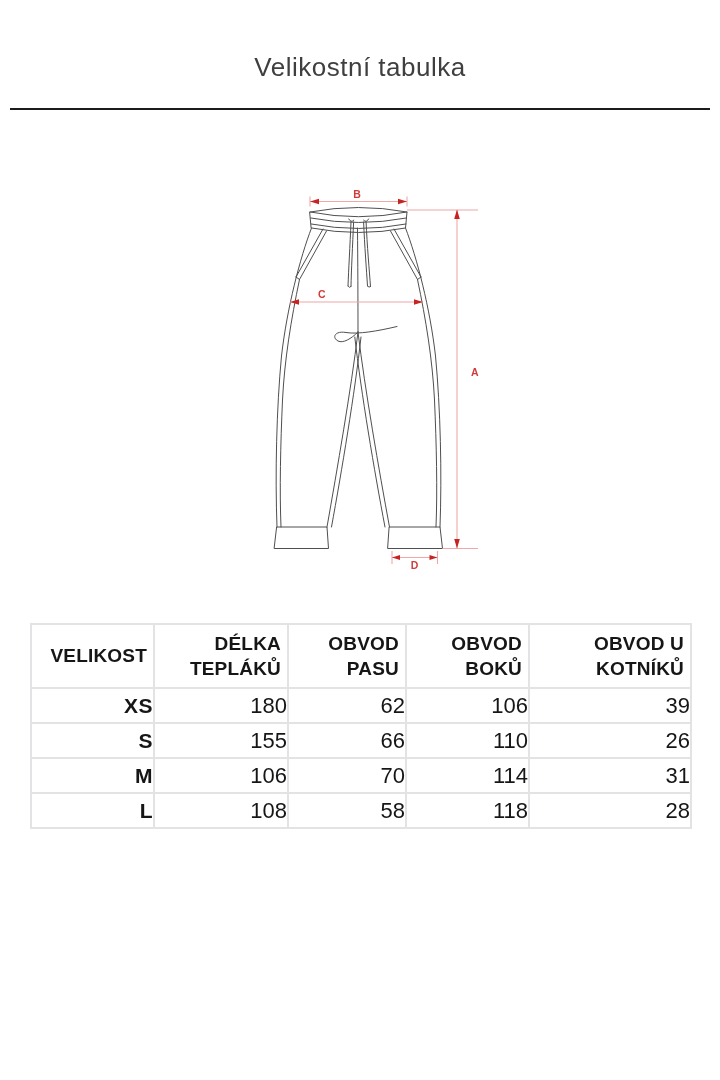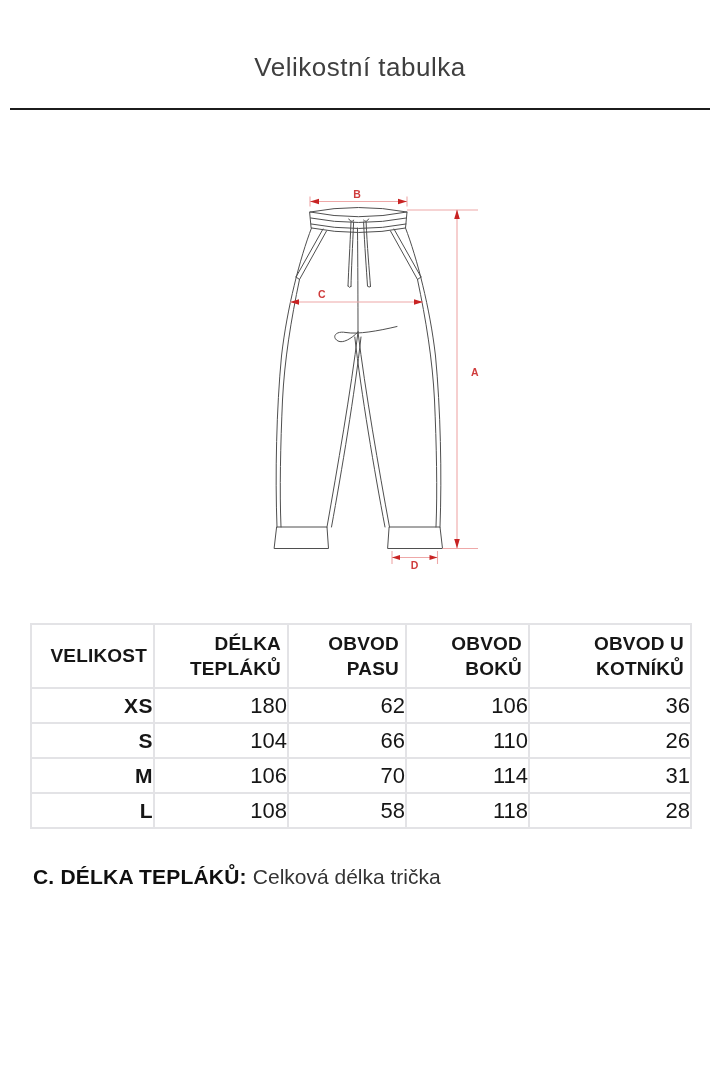--- a/index.html
+++ b/index.html
@@ -128,25 +128,25 @@
         <th>OBVOD BOKŮ</th>
         <th>OBVOD U KOTNÍKŮ</th>
       </tr>
     </thead>
     <tbody>
       <tr>
         <td class="size-cell">XS</td>
         <td>180</td>
         <td>62</td>
         <td>106</td>
-        <td>36</td>
+        <td>39</td>
       </tr>
       <tr>
         <td class="size-cell">S</td>
-        <td>104</td>
+        <td>155</td>
         <td>66</td>
         <td>110</td>
         <td>26</td>
       </tr>
       <tr>
         <td class="size-cell">M</td>
         <td>106</td>
         <td>70</td>
         <td>114</td>
         <td>31</td>
@@ -155,16 +155,15 @@
         <td class="size-cell">L</td>
         <td>108</td>
         <td>58</td>
         <td>118</td>
         <td>28</td>
       </tr>
     </tbody>
   </table>
 
   <div class="legend">
-    <div class="legend-item"><b>C. DÉLKA TEPLÁKŮ:</b><span>Celková délka trička</span></div>
   </div>
 
 </div>
 
 </body></html>

